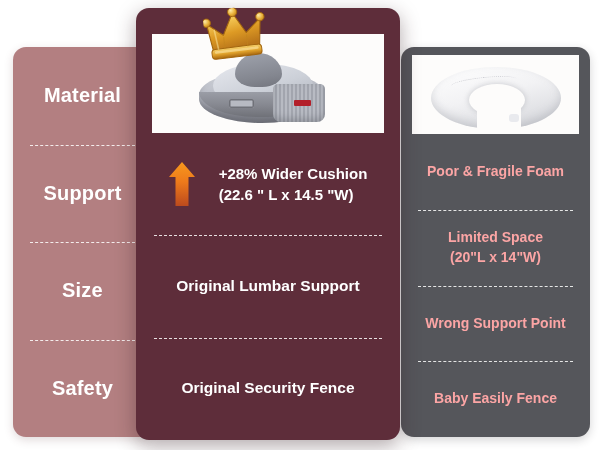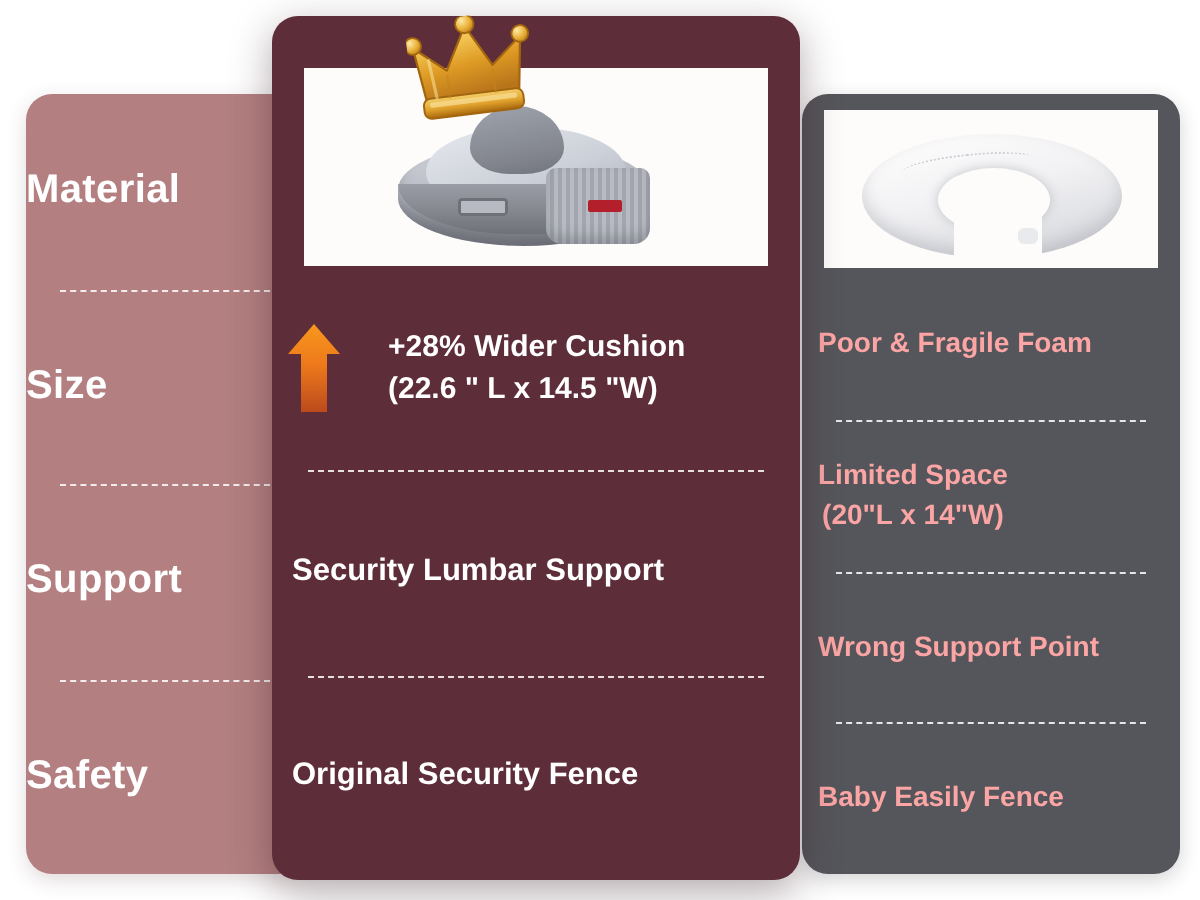--- a/index.html
+++ b/index.html
@@ -225,21 +225,21 @@
   
   .rows {
     flex: 1;
     display: flex;
     flex-direction: column;
   }
   .row {
     flex: 1;
     display: flex;
     align-items: center;
-    justify-content: flex-start;
+    justify-content: center;
     position: relative;
     text-align: center;
     color: #ffffff;
   }
   .row + .row::before {
     content: "";
     position: absolute;
     top: 0;
     left: 12%;
     right: 12%;
@@ -295,24 +295,24 @@
 <body>
 
 <div class="stage">
 
   <div class="card card-left">
     <div class="rows">
       <div class="row">
         <span class="label-left">Material</span>
       </div>
       <div class="row">
+        <span class="label-left">Support</span>
+      </div>
+      <div class="row">
         <span class="label-left">Size</span>
-      </div>
-      <div class="row">
-        <span class="label-left">Support</span>
       </div>
       <div class="row">
         <span class="label-left">Safety</span>
       </div>
     </div>
   </div>
 
   <div class="card card-right">
     <div class="img-panel img-panel-right">
       <div class="upillow">
@@ -369,21 +369,21 @@
               <path d="M13 0 L26 15 L19.5 15 L19.5 44 L6.5 44 L6.5 15 L0 15 Z" fill="url(#arrGrad)"></path>
             </svg>
           </div>
           <div class="size-text">
             <span>+28% Wider Cushion</span><br>
             <span>(22.6 " L x 14.5 "W)</span>
           </div>
         </div>
       </div>
       <div class="row">
-        <span class="txt-mid">Security Lumbar Support</span>
+        <span class="txt-mid">Original Lumbar Support</span>
       </div>
       <div class="row">
         <span class="txt-mid">Original Security Fence</span>
       </div>
     </div>
   </div>
 
   <div class="crown-wrap">
     <svg width="74" height="56" viewBox="0 0 74 56" xmlns="http://www.w3.org/2000/svg">
       <defs>

